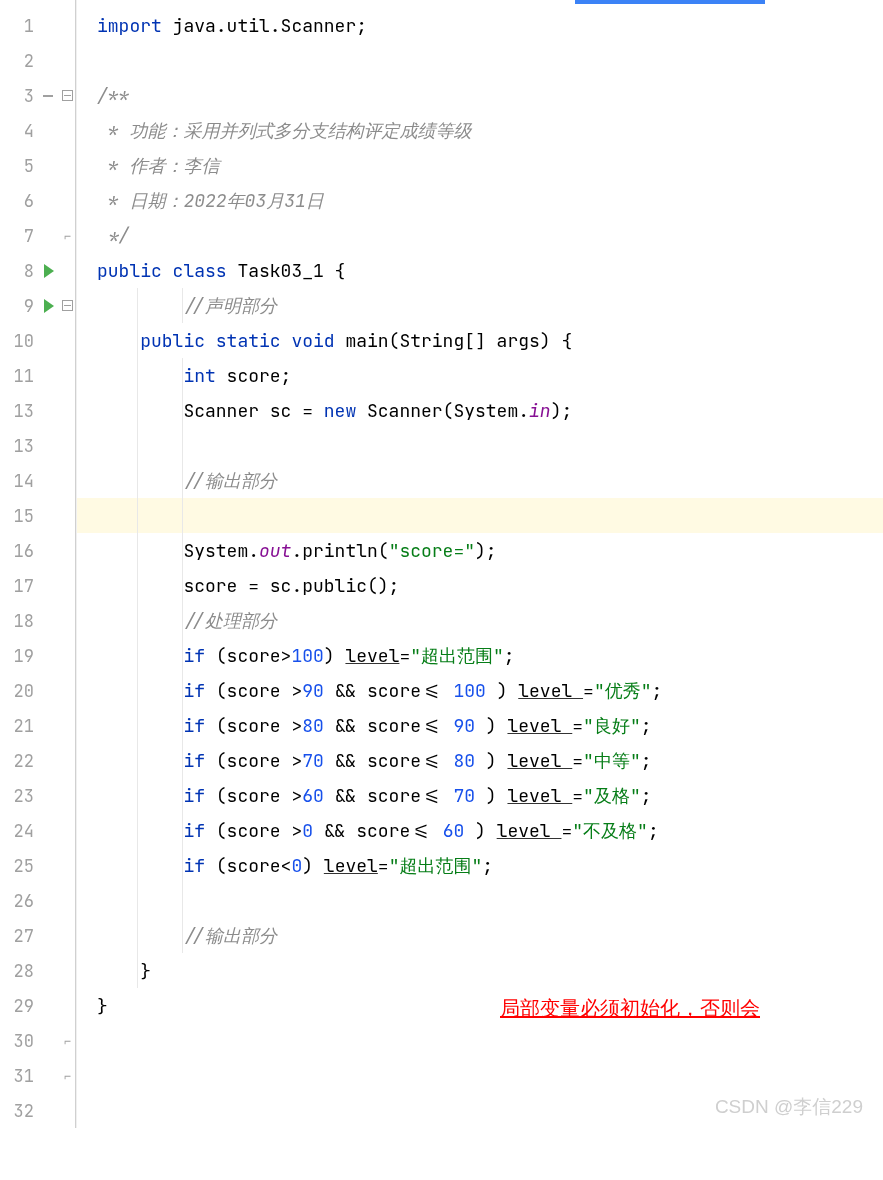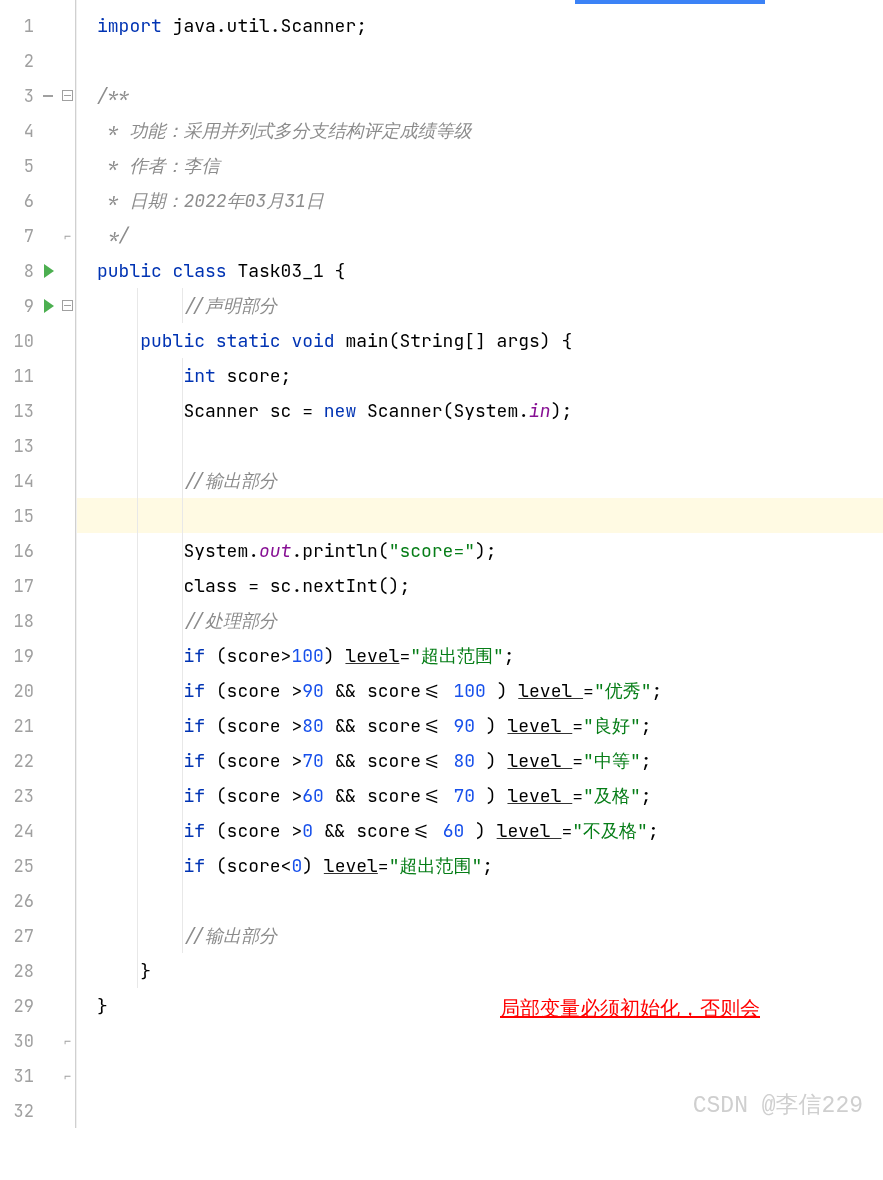--- a/index.html
+++ b/index.html
@@ -128,22 +128,22 @@
     line-height: 30px;
     font-weight: 400;
     white-space: nowrap;
     text-decoration: underline;
   }
   .watermark {
     position: absolute;
     right: 20px;
     bottom: 8px;
     color: #cfcfcf;
-    font-family: Liberation Mono, monospace;
-    font-size: 23px;
+    font-family: Liberation Sans, sans-serif;
+    font-size: 19px;
   }
 </style>
 </head>
 <body>
 
 <div class="top-tab-indicator"></div>
 
 <div class="editor">
   <div class="gutter" id="gutter">
       <div class="gutter-row">
@@ -263,21 +263,21 @@
       <div class="code-line"><span></span><span class="comment"> */</span></div>
       <div class="code-line"><span></span><span class="kw">public class </span><span>Task03_1 {</span></div>
       <div class="code-line"><div class="vline1"></div><div class="vline2"></div><span>        </span><span class="comment">//声明部分</span></div>
       <div class="code-line"><div class="vline1"></div><span>    </span><span class="kw">public static void </span><span>main</span><span>(String[] args) {</span></div>
       <div class="code-line"><div class="vline1"></div><div class="vline2"></div><span>        </span><span class="kw">int </span><span>score;</span></div>
       <div class="code-line"><div class="vline1"></div><div class="vline2"></div><span>        </span><span>Scanner sc = </span><span class="kw">new </span><span>Scanner(System.</span><span class="field">in</span><span>);</span></div>
       <div class="code-line"><div class="vline1"></div><div class="vline2"></div><span>        </span></div>
       <div class="code-line"><div class="vline1"></div><div class="vline2"></div><span>        </span><span class="comment">//输出部分</span></div>
       <div class="code-line highlight-line"><div class="vline1"></div><div class="vline2"></div><span>        </span></div>
       <div class="code-line"><div class="vline1"></div><div class="vline2"></div><span>        </span><span>System.</span><span class="field">out</span><span>.println(</span><span class="str">"score="</span><span>);</span></div>
-      <div class="code-line"><div class="vline1"></div><div class="vline2"></div><span>        </span><span>class = sc.nextInt();</span></div>
+      <div class="code-line"><div class="vline1"></div><div class="vline2"></div><span>        </span><span>score = sc.public();</span></div>
       <div class="code-line"><div class="vline1"></div><div class="vline2"></div><span>        </span><span class="comment">//处理部分</span></div>
       <div class="code-line"><div class="vline1"></div><div class="vline2"></div><span>        </span><span class="kw">if </span><span>(score&gt;</span><span class="num">100</span><span>) </span><span class="underline">level</span><span>=</span><span class="str">"超出范围"</span><span>;</span></div>
       <div class="code-line"><div class="vline1"></div><div class="vline2"></div><span>        </span><span class="kw">if </span><span>(score &gt;</span><span class="num">90 </span><span>&amp;&amp; score&lt;= </span><span class="num">100 </span><span>) </span><span class="underline">level </span><span>=</span><span class="str">"优秀"</span><span>;</span></div>
       <div class="code-line"><div class="vline1"></div><div class="vline2"></div><span>        </span><span class="kw">if </span><span>(score &gt;</span><span class="num">80 </span><span>&amp;&amp; score&lt;= </span><span class="num">90 </span><span>) </span><span class="underline">level </span><span>=</span><span class="str">"良好"</span><span>;</span></div>
       <div class="code-line"><div class="vline1"></div><div class="vline2"></div><span>        </span><span class="kw">if </span><span>(score &gt;</span><span class="num">70 </span><span>&amp;&amp; score&lt;= </span><span class="num">80 </span><span>) </span><span class="underline">level </span><span>=</span><span class="str">"中等"</span><span>;</span></div>
       <div class="code-line"><div class="vline1"></div><div class="vline2"></div><span>        </span><span class="kw">if </span><span>(score &gt;</span><span class="num">60 </span><span>&amp;&amp; score&lt;= </span><span class="num">70 </span><span>) </span><span class="underline">level </span><span>=</span><span class="str">"及格"</span><span>;</span></div>
       <div class="code-line"><div class="vline1"></div><div class="vline2"></div><span>        </span><span class="kw">if </span><span>(score &gt;</span><span class="num">0 </span><span>&amp;&amp; score&lt;= </span><span class="num">60 </span><span>) </span><span class="underline">level </span><span>=</span><span class="str">"不及格"</span><span>;</span></div>
       <div class="code-line"><div class="vline1"></div><div class="vline2"></div><span>        </span><span class="kw">if </span><span>(score&lt;</span><span class="num">0</span><span>) </span><span class="underline">level</span><span>=</span><span class="str">"超出范围"</span><span>;</span></div>
       <div class="code-line"><div class="vline1"></div><div class="vline2"></div><span>        </span></div>
       <div class="code-line"><div class="vline1"></div><div class="vline2"></div><span>        </span><span class="comment">//输出部分</span></div>

